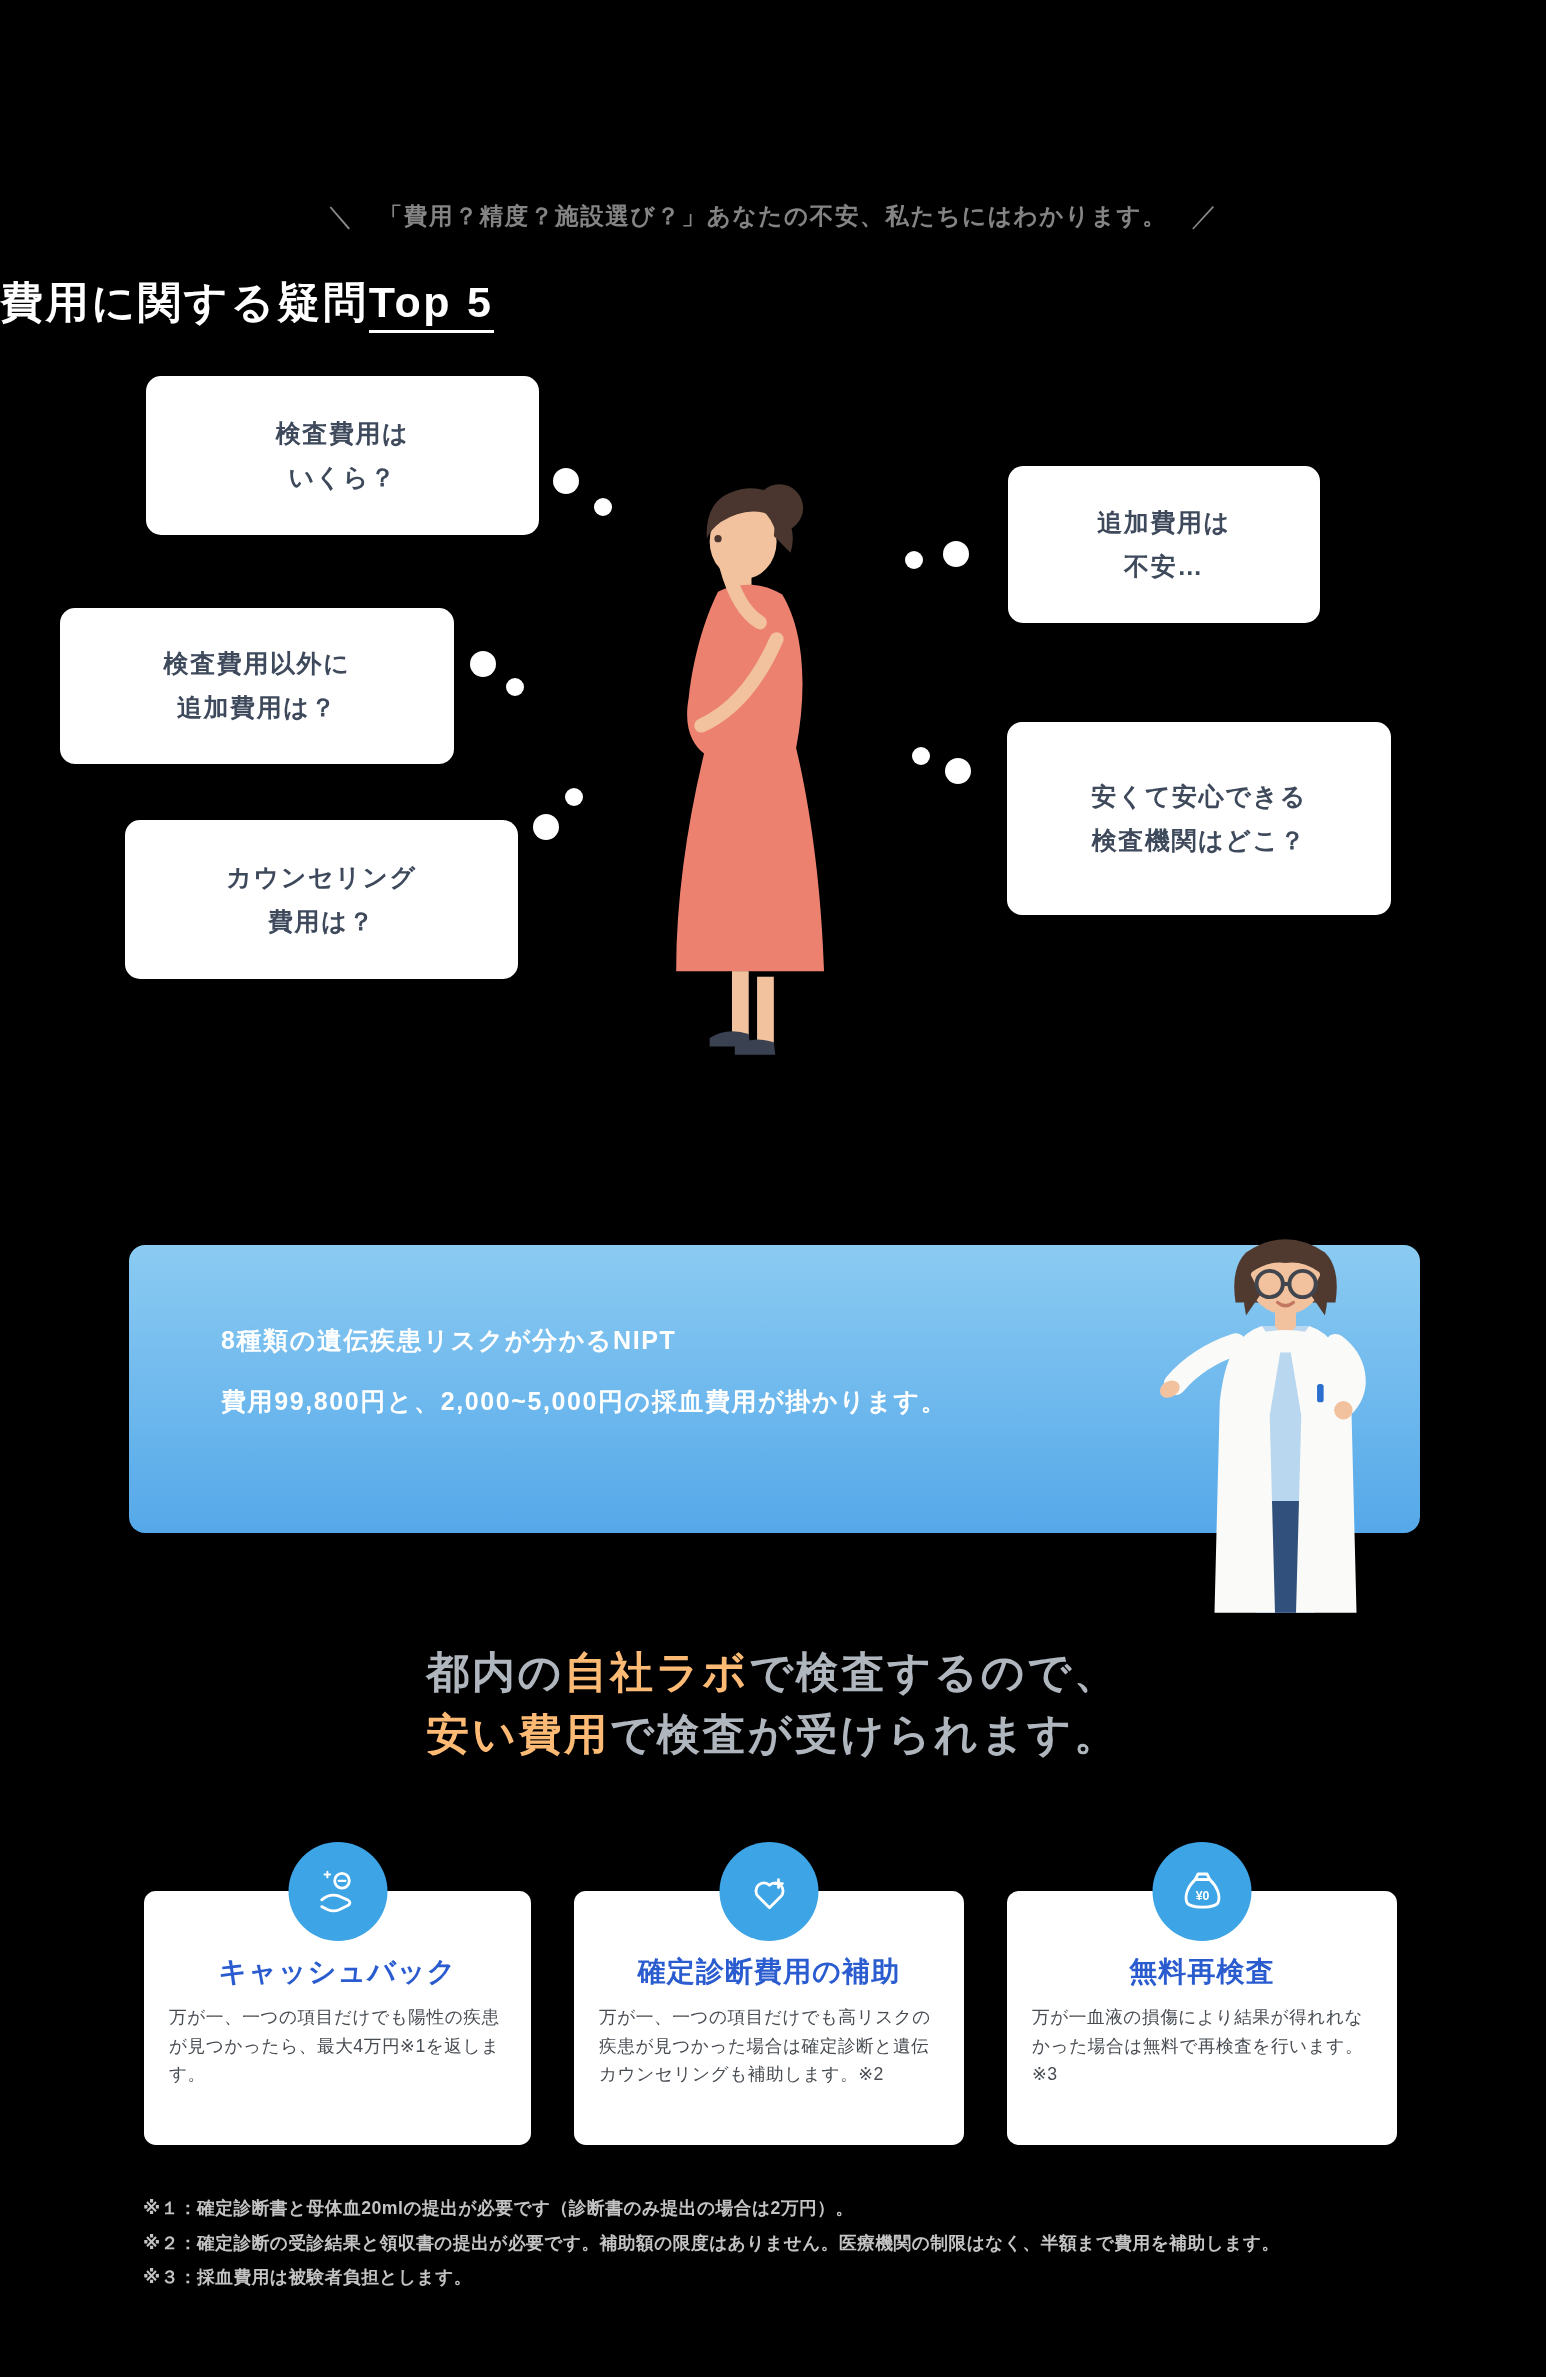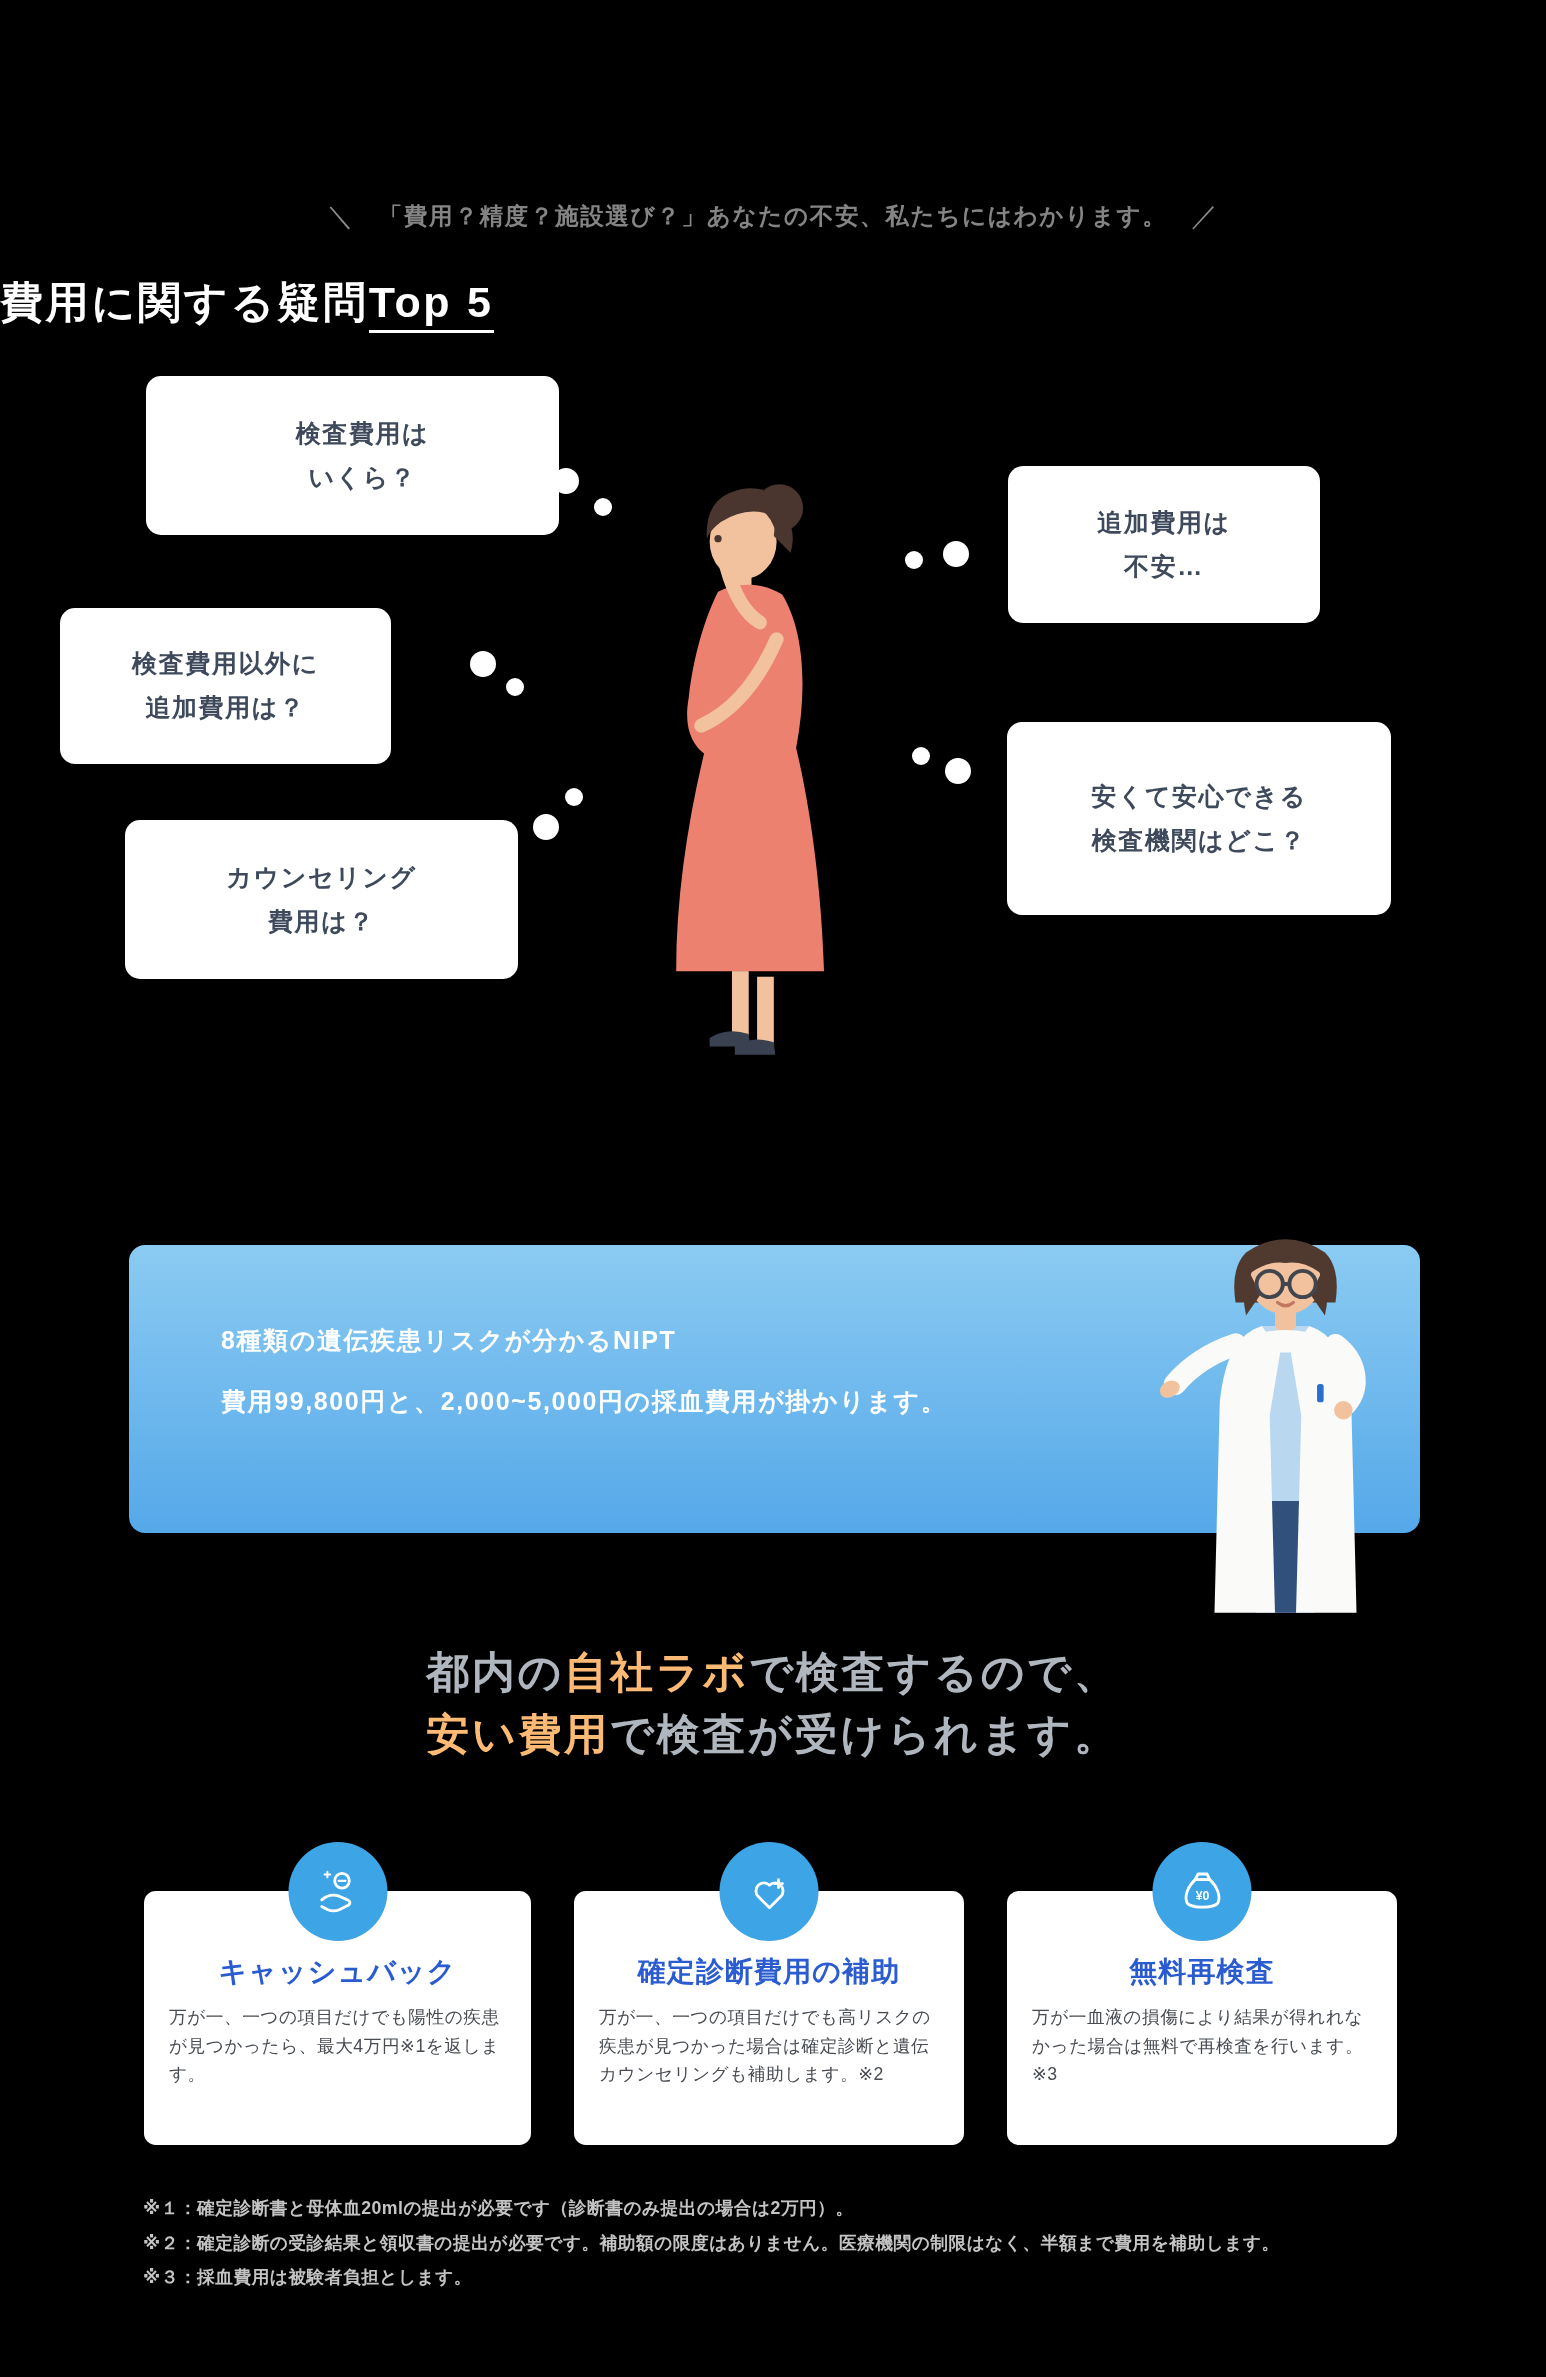--- a/index.html
+++ b/index.html
@@ -17,23 +17,23 @@
   
   .heading { position:absolute; top:274px; left:0; width:100%; margin:0;
     text-align:left; color:#ffffff; font-size:43px; font-weight:700; letter-spacing:2.7px; }
   .heading .u { border-bottom:3.2px solid #ffffff; padding-bottom:4.3px; }
 
   
   .bubble { position:absolute; background:#ffffff; border-radius:15px;
     color:#3e4a5c; font-weight:700; font-size:25px; line-height:1.75;
     display:flex; flex-direction:column; align-items:center; justify-content:center;
     text-align:center; letter-spacing:1.6px; }
-  .b1 { left:146px;  top:376px;  width:393px; height:159px;padding-left:20px; }
+  .b1 { left:146px;  top:376px;  width:393px; height:159px; }
   .b2 { left:1008px; top:466px;  width:312px; height:157px; }
-  .b3 { left:60px;  top:608px; width:331px; height:156px; }
+  .b3 { left:60px;  top:608px; width:394px; height:156px; }
   .b4 { left:1007px; top:722px; width:384px; height:193px; }
   .b5 { left:125px;  top:820px; width:393px; height:159px; }
 
   .dot { position:absolute; background:#ffffff; border-radius:50%; }
   .d1a{left:553px;top:468px;width:26px;height:26px}
   .d1b{left:594px;top:498px;width:18px;height:18px}
   .d2a{left:943px;top:541px;width:26px;height:26px}
   .d2b{left:905px;top:551px;width:18px;height:18px}
   .d3a{left:470px;top:651px;width:26px;height:26px}
   .d3b{left:506px;top:678px;width:18px;height:18px}

